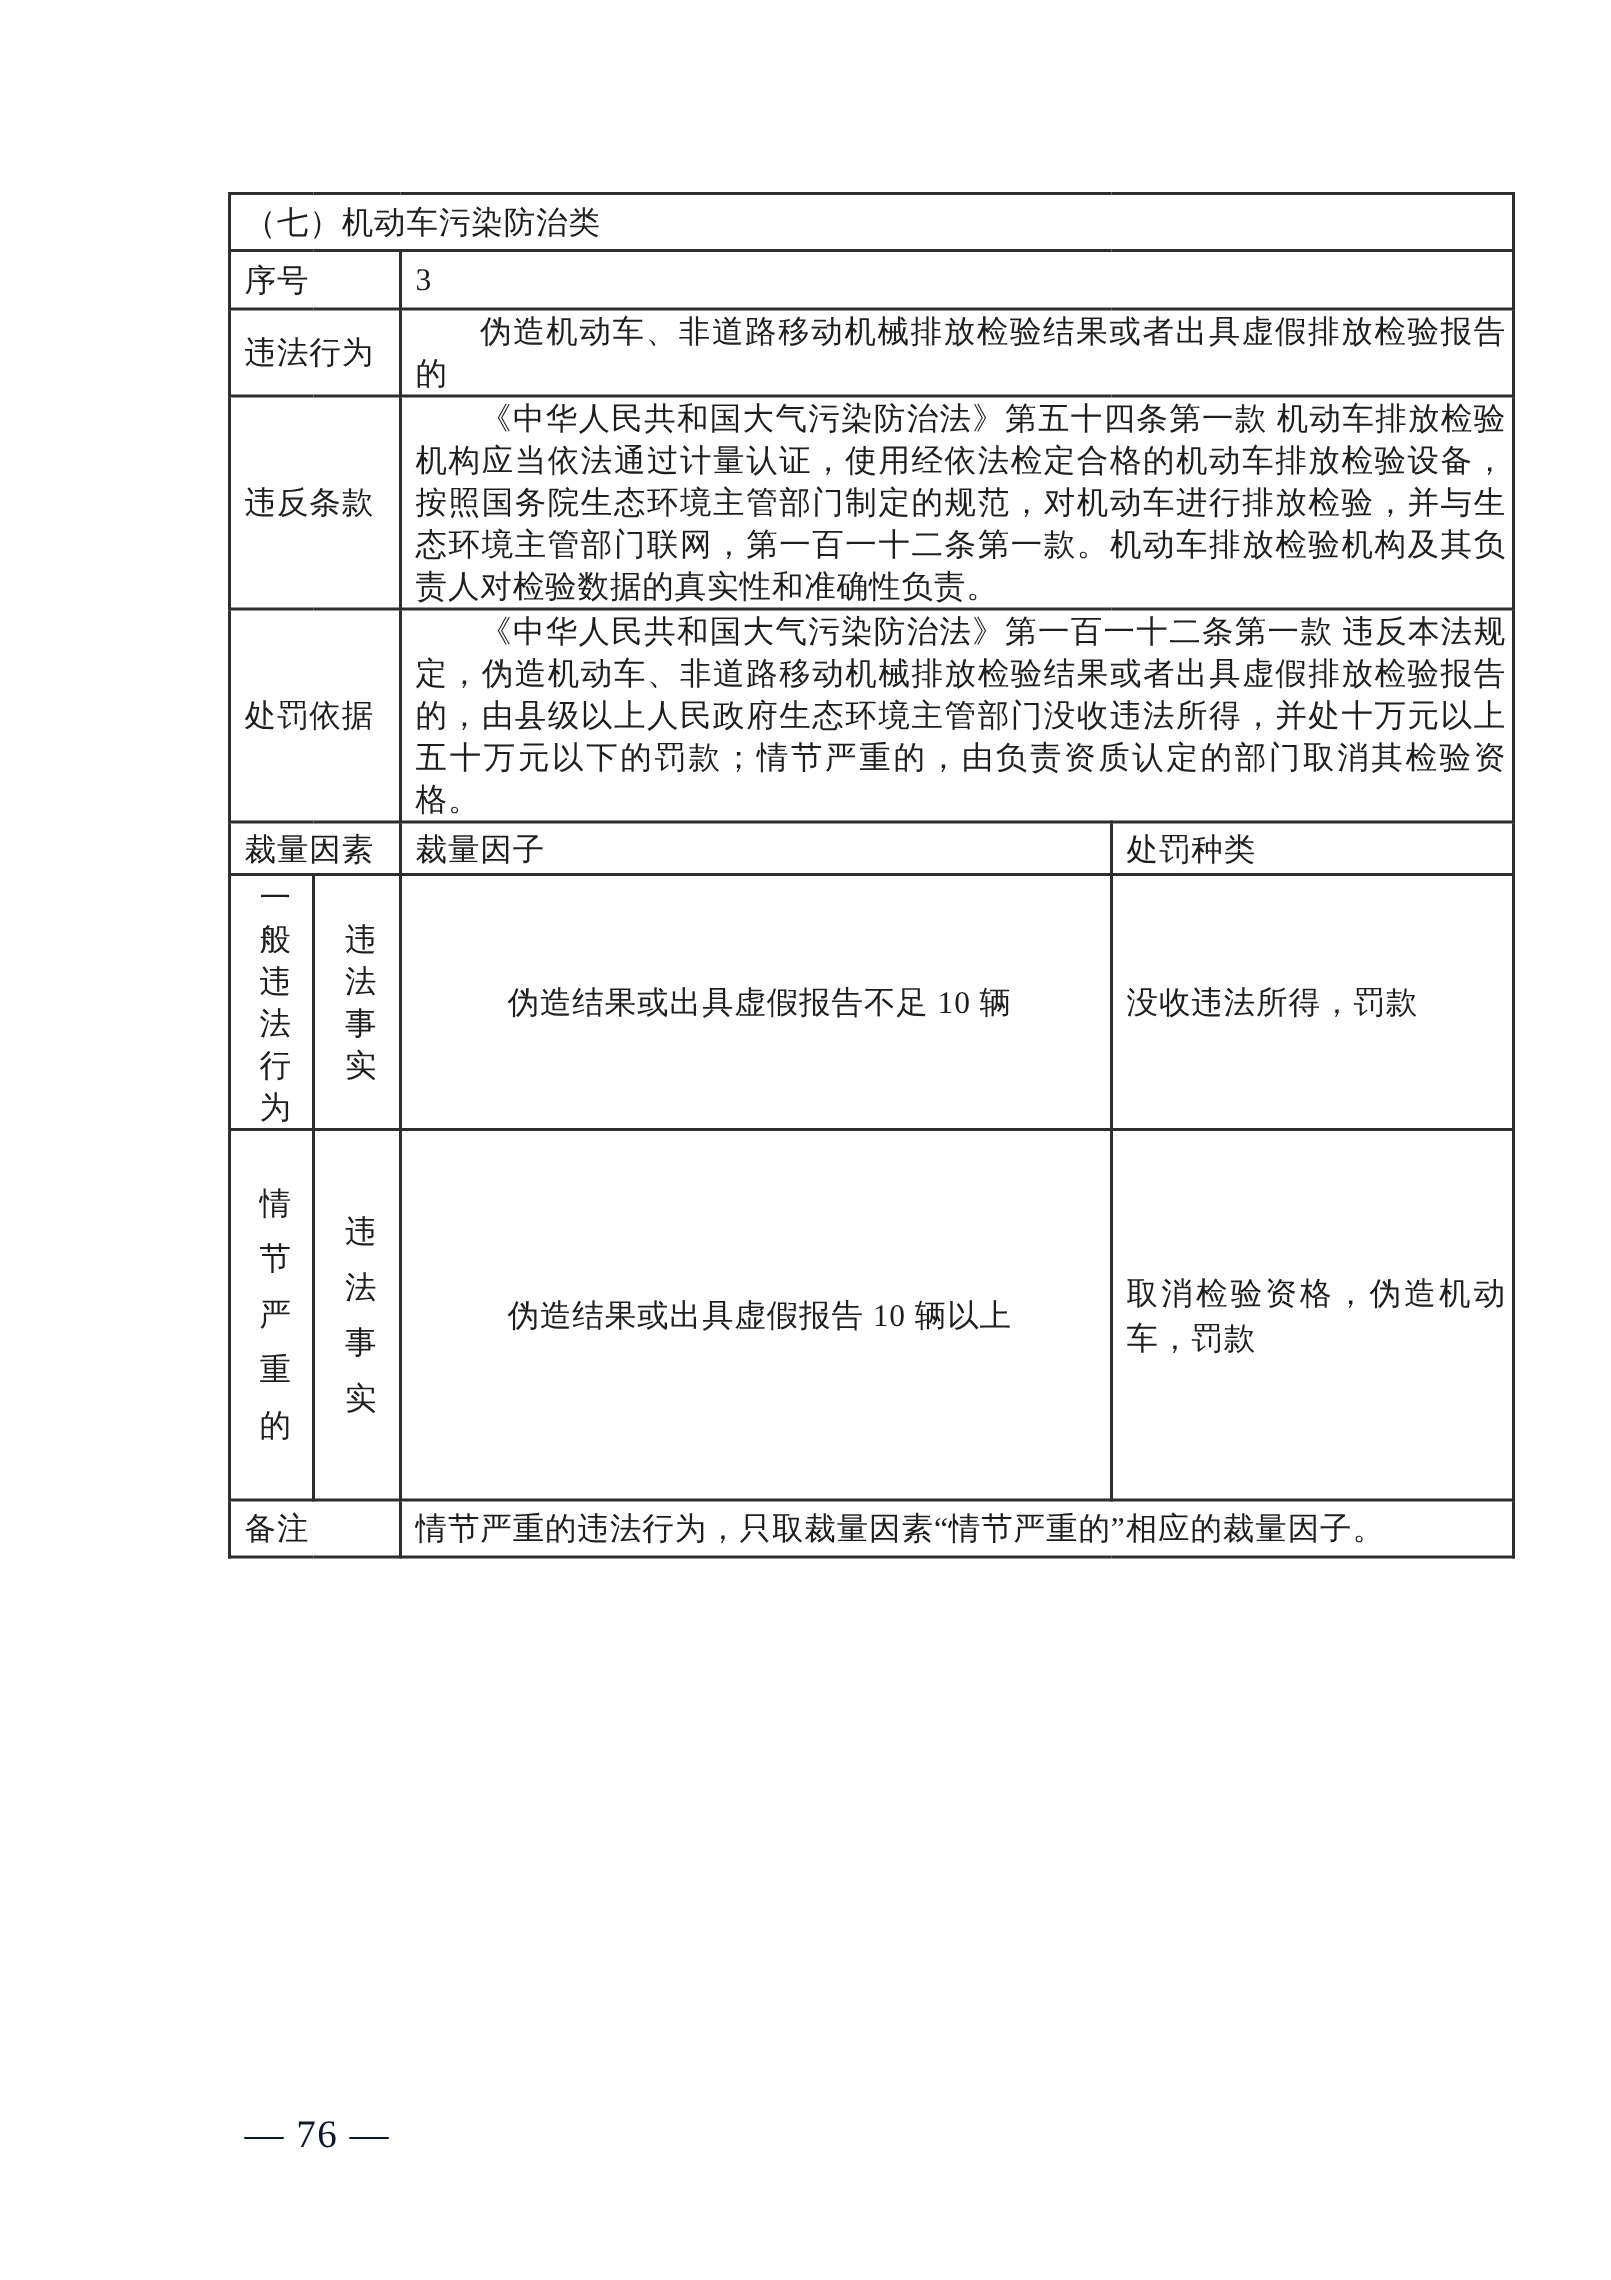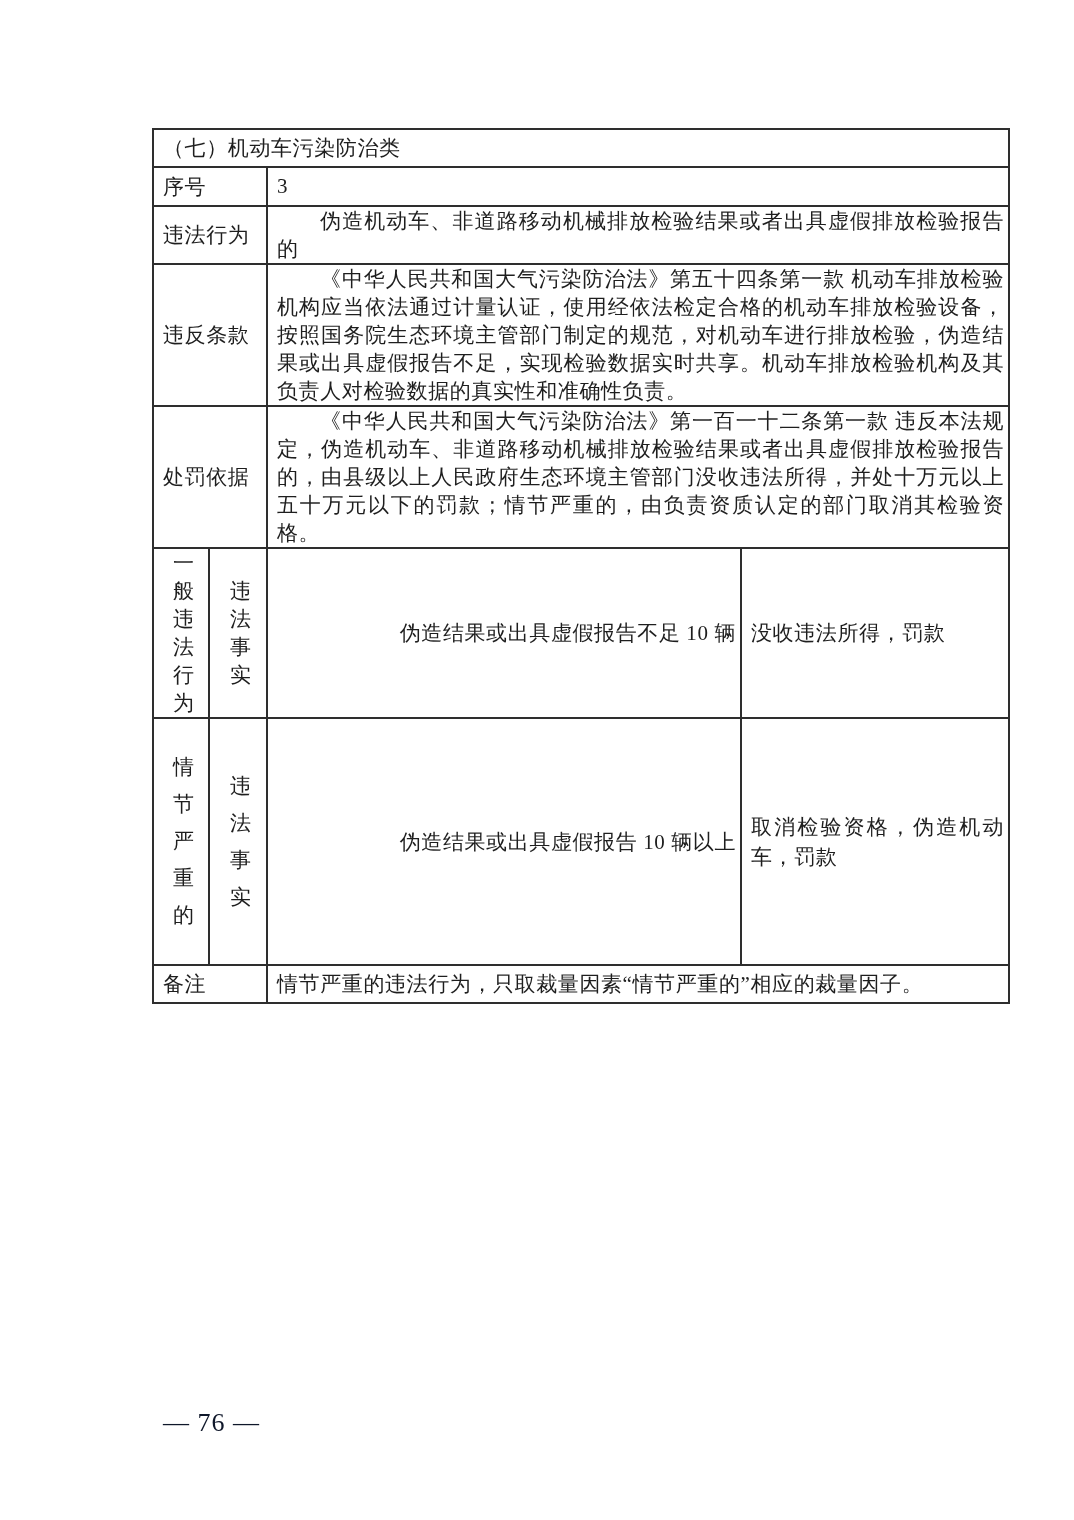--- a/index.html
+++ b/index.html
@@ -71,21 +71,21 @@
     display: inline-block;
     width: 23px;
     word-break: break-all;
     letter-spacing: 0;
     text-align: center;
     vertical-align: middle;
   }
   .lh28 { line-height: 28px; }
   .lh37 { line-height: 37px; }
   .factor-cell {
-    text-align: right;
+    text-align: center;
     line-height: 28px;
   }
   .penalty-cell {
     text-align: justify;
     line-height: 30px;
   }
   .footer {
     position: absolute;
     left: 163px;
     top: 1408px;
@@ -120,31 +120,36 @@
     <tr class="act-row">
       <td colspan="2" class="label-cell">违法行为</td>
       <td colspan="2" class="body-cell">
         <p class="para">伪造机动车、非道路移动机械排放检验结果或者出具虚假排放检验报告的</p>
       </td>
     </tr>
 
     <tr class="clause-row">
       <td colspan="2" class="label-cell">违反条款</td>
       <td colspan="2" class="body-cell">
-        <p class="para">《中华人民共和国大气污染防治法》第五十四条第一款 机动车排放检验机构应当依法通过计量认证，使用经依法检定合格的机动车排放检验设备，按照国务院生态环境主管部门制定的规范，对机动车进行排放检验，伪造结果或出具虚假报告不足，实现检验数据实时共享。机动车排放检验机构及其负责人对检验数据的真实性和准确性负责。</p>
+        <p class="para">《中华人民共和国大气污染防治法》第五十四条第一款 机动车排放检验机构应当依法通过计量认证，使用经依法检定合格的机动车排放检验设备，按照国务院生态环境主管部门制定的规范，对机动车进行排放检验，并与生态环境主管部门联网，第一百一十二条第一款。机动车排放检验机构及其负责人对检验数据的真实性和准确性负责。</p>
       </td>
     </tr>
 
     <tr class="basis-row">
       <td colspan="2" class="label-cell">处罚依据</td>
       <td colspan="2" class="body-cell">
         <p class="para">《中华人民共和国大气污染防治法》第一百一十二条第一款 违反本法规定，伪造机动车、非道路移动机械排放检验结果或者出具虚假排放检验报告的，由县级以上人民政府生态环境主管部门没收违法所得，并处十万元以上五十万元以下的罚款；情节严重的，由负责资质认定的部门取消其检验资格。</p>
       </td>
     </tr>
 
+    <tr class="colhead-row">
+      <td colspan="2" class="label-cell">裁量因素</td>
+      <td class="label-cell">裁量因子</td>
+      <td class="label-cell">处罚种类</td>
+    </tr>
 
     <tr class="general-row">
       <td class="vcell">
         <span class="vert lh28">一般违法行为</span>
       </td>
       <td class="vcell">
         <span class="vert lh28">违法事实</span>
       </td>
       <td class="factor-cell">伪造结果或出具虚假报告不足 10 辆</td>
       <td class="penalty-cell">没收违法所得，罚款</td>

